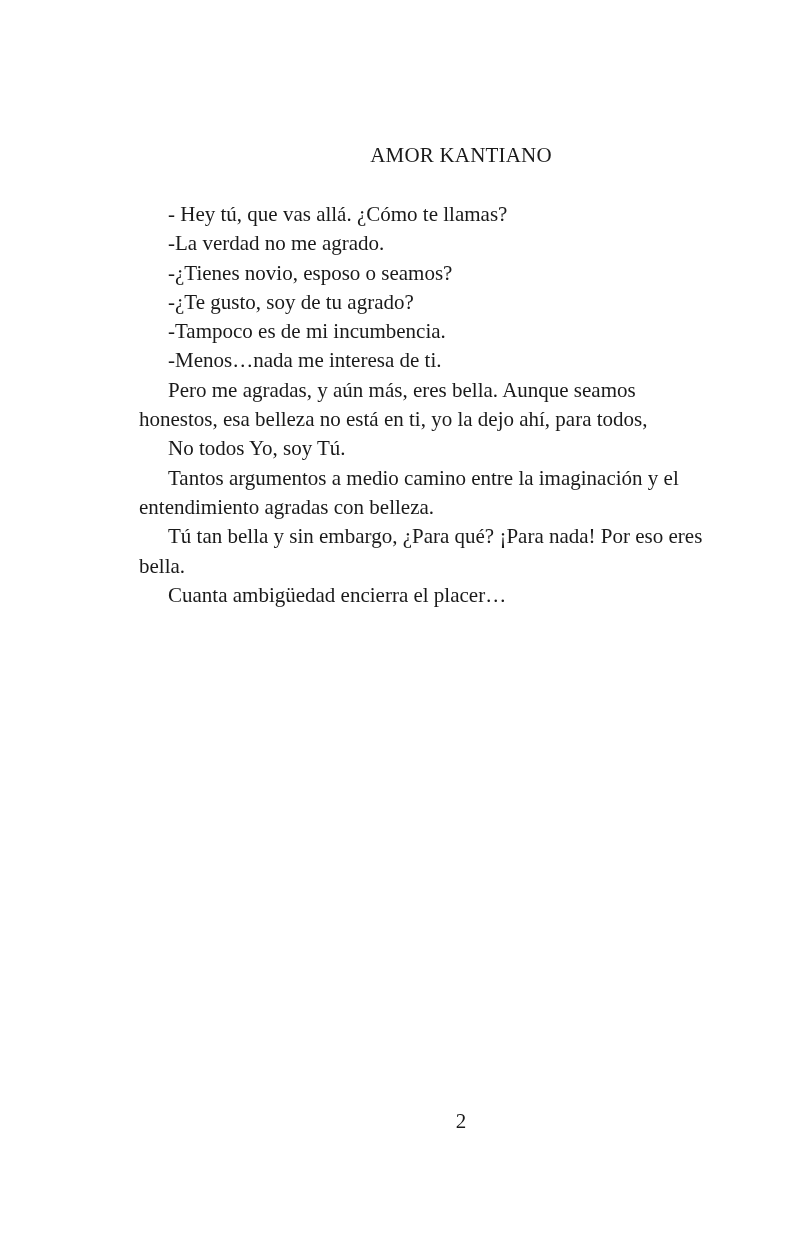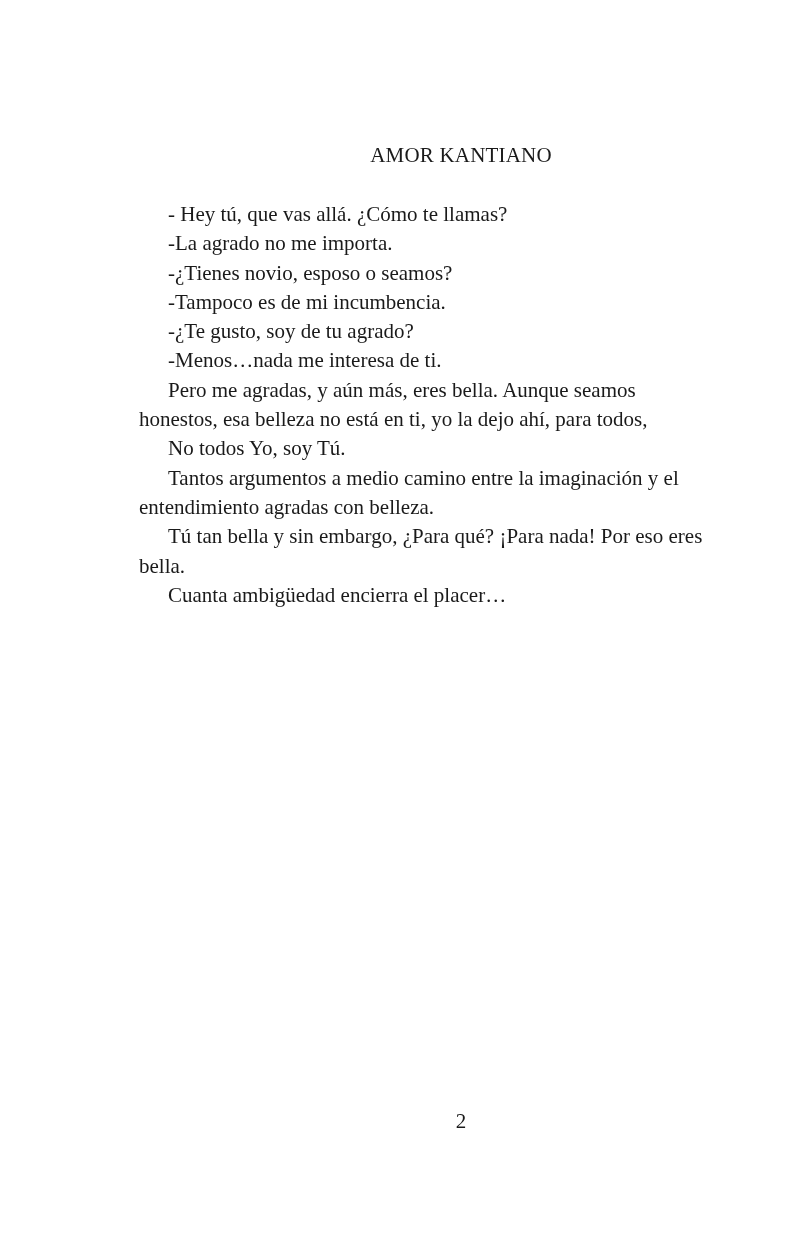--- a/index.html
+++ b/index.html
@@ -53,24 +53,24 @@
     }
   </style>
 </head>
 <body>
 
 <div class="page">
   <div class="title">AMOR KANTIANO</div>
 
   <div class="body-text">
     <p class="para">- Hey tú, que vas allá. ¿Cómo te llamas?</p>
-    <p class="para">-La agrado no me importa.</p>
+    <p class="para">-La verdad no me agrado.</p>
     <p class="para">-¿Tienes novio, esposo o seamos?</p>
+    <p class="para">-¿Te gusto, soy de tu agrado?</p>
     <p class="para">-Tampoco es de mi incumbencia.</p>
-    <p class="para">-¿Te gusto, soy de tu agrado?</p>
     <p class="para">-Menos…nada me interesa de ti.</p>
     <p class="para">Pero me agradas, y aún más, eres bella. Aunque seamos honestos, esa belleza no está en ti, yo la dejo ahí, para todos,</p>
     <p class="para">No todos Yo, soy Tú.</p>
     <p class="para">Tantos argumentos a medio camino entre la imaginación y el entendimiento agradas con belleza.</p>
     <p class="para">Tú tan bella y sin embargo, ¿Para qué? ¡Para nada!  Por eso eres bella.</p>
     <p class="para">Cuanta ambigüedad encierra el placer…</p>
   </div>
 
   <div class="page-number">2</div>
 </div>

